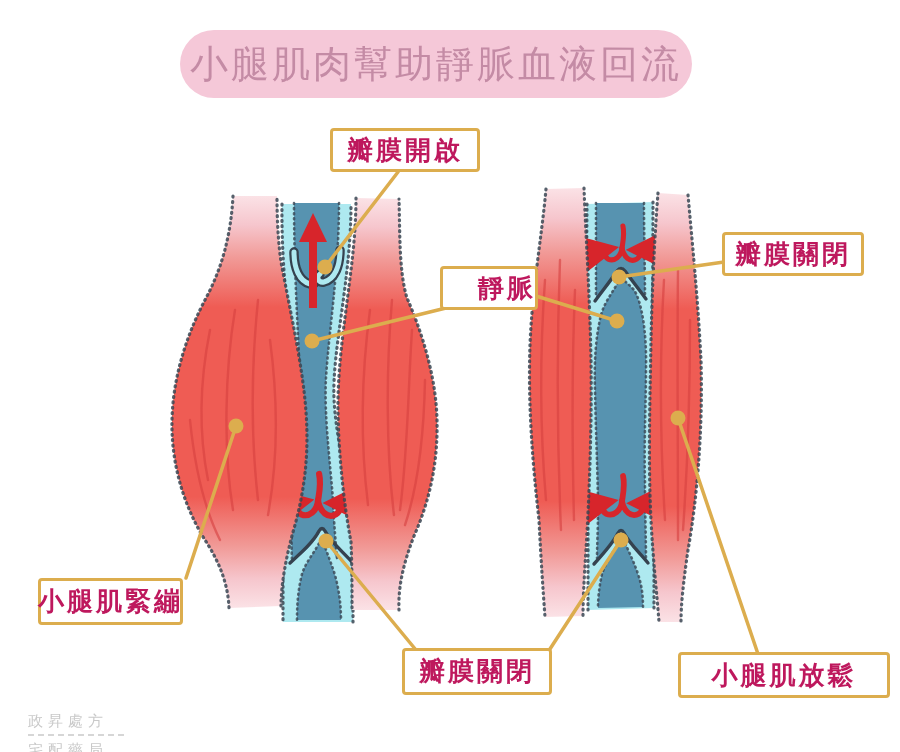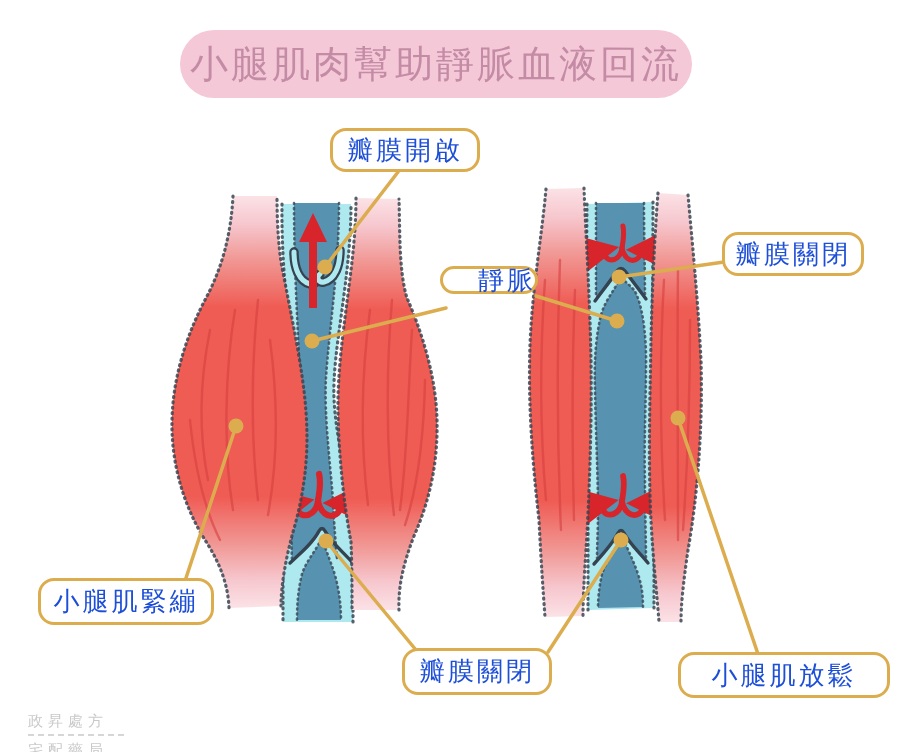--- a/index.html
+++ b/index.html
@@ -2,27 +2,27 @@
 <html><head>
 <meta charset="utf-8">
 <style>
   html,body{margin:0;padding:0;background:#fff;}
   #stage{position:relative;width:900px;height:752px;background:#ffffff;overflow:hidden;
          font-family:"Liberation Sans","DejaVu Sans",sans-serif;}
   #art{position:absolute;left:0;top:0;}
   .pill-title{position:absolute;left:180px;top:30px;width:512px;height:68px;
     background:#f5c8d8;border-radius:36px;display:flex;align-items:center;justify-content:center;
     color:#c48ba5;font-size:38px;font-weight:400;letter-spacing:3px;white-space:nowrap;}
-  .callout{position:absolute;background:#ffffff;border:3.5px solid #dcad4e;border-radius:16px;
+  .callout{position:absolute;background:#ffffff;border:3.5px solid #dcad4e;border-radius:4px;
     display:flex;align-items:center;justify-content:center;box-sizing:border-box;
-    color:#1d4ed8;font-size:26px;font-weight:400;letter-spacing:3px;white-space:nowrap;}
+    color:#be185d;font-size:26px;font-weight:700;letter-spacing:3px;white-space:nowrap;}
   .co-valve-open{left:330px;top:128px;width:150px;height:44px;}
-  .co-vein{left:440px;top:266px;width:98px;height:28px;padding-left:36px;}
+  .co-vein{left:440px;top:266px;width:98px;height:44px;padding-left:36px;}
   .co-valve-closed-tr{left:722px;top:232px;width:142px;height:44px;}
-  .co-calf-tight{left:38px;top:578px;width:176px;height:47px;}
+  .co-calf-tight{left:38px;top:578px;width:145px;height:47px;}
   .co-valve-closed-bc{left:402px;top:648px;width:150px;height:47px;}
   .co-calf-relaxed{left:678px;top:652px;width:212px;height:46px;}
   .watermark{position:absolute;left:28px;top:682px;color:#c9c9c9;font-size:15px;
     letter-spacing:5px;line-height:17px;margin-top:30px;}
   .watermark .wm-div{width:96px;border-top:2px dashed #d6d6d6;margin:5px 0;}
   
   .sk{fill:none;stroke:#3a4654;stroke-width:3.2;stroke-dasharray:1 4.4;stroke-linecap:round;opacity:.85;}
   .sk2{fill:none;stroke:#3a4654;stroke-width:2.6;stroke-dasharray:1 4;stroke-linecap:round;opacity:.8;}
   .streak{fill:none;stroke:#d6403f;stroke-width:2.4;stroke-linecap:round;opacity:.6;}
   .gold{stroke:#dcad4e;stroke-width:3.5;fill:none;stroke-linecap:round;}

